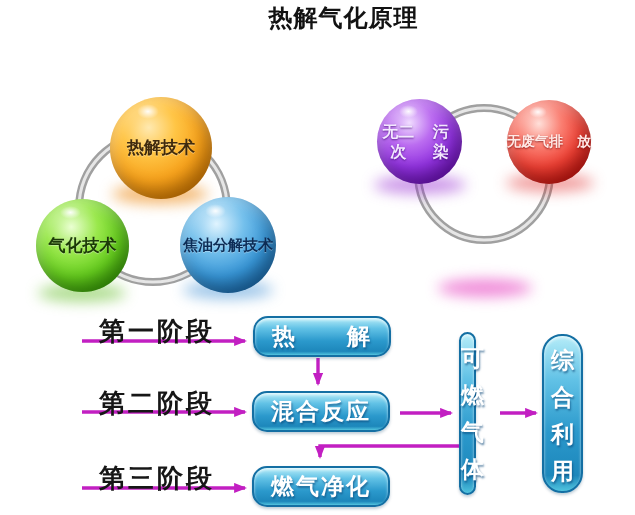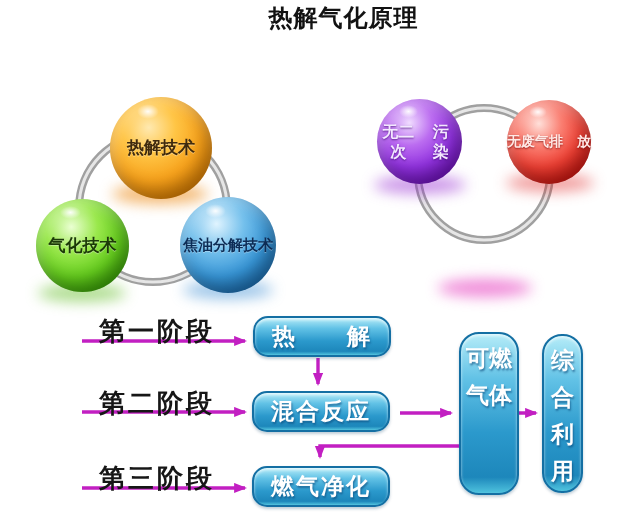--- a/index.html
+++ b/index.html
@@ -75,21 +75,21 @@
     text-shadow:1px 2px 2px rgba(10,70,120,.6);
     box-shadow:inset 0 2px 3px rgba(255,255,255,.65), 0 2px 3px rgba(0,60,100,.25);
   }
   .hbox{width:138px;height:41px;border-radius:15px;font-size:23px;
     display:flex;align-items:center;justify-content:center;letter-spacing:2px;}
   .hbox-1{left:253px;top:316px;}
   .hbox-2{left:252px;top:391px;}
   .hbox-3{left:252px;top:466px;}
   .vbox{border-radius:20px;font-size:23px;line-height:37px;text-align:center;
     padding-top:6px;word-break:break-all;}
-  .vbox-1{left:459px;top:332px;width:60px;height:163px;}
+  .vbox-1{left:459px;top:332px;width:17px;height:163px;}
   .vbox-2{left:542px;top:334px;width:41px;height:159px;}
 </style>
 </head>
 <body>
 
 <div id="stage">
 
   <div class="page-title">热解气化原理</div>
 
 

